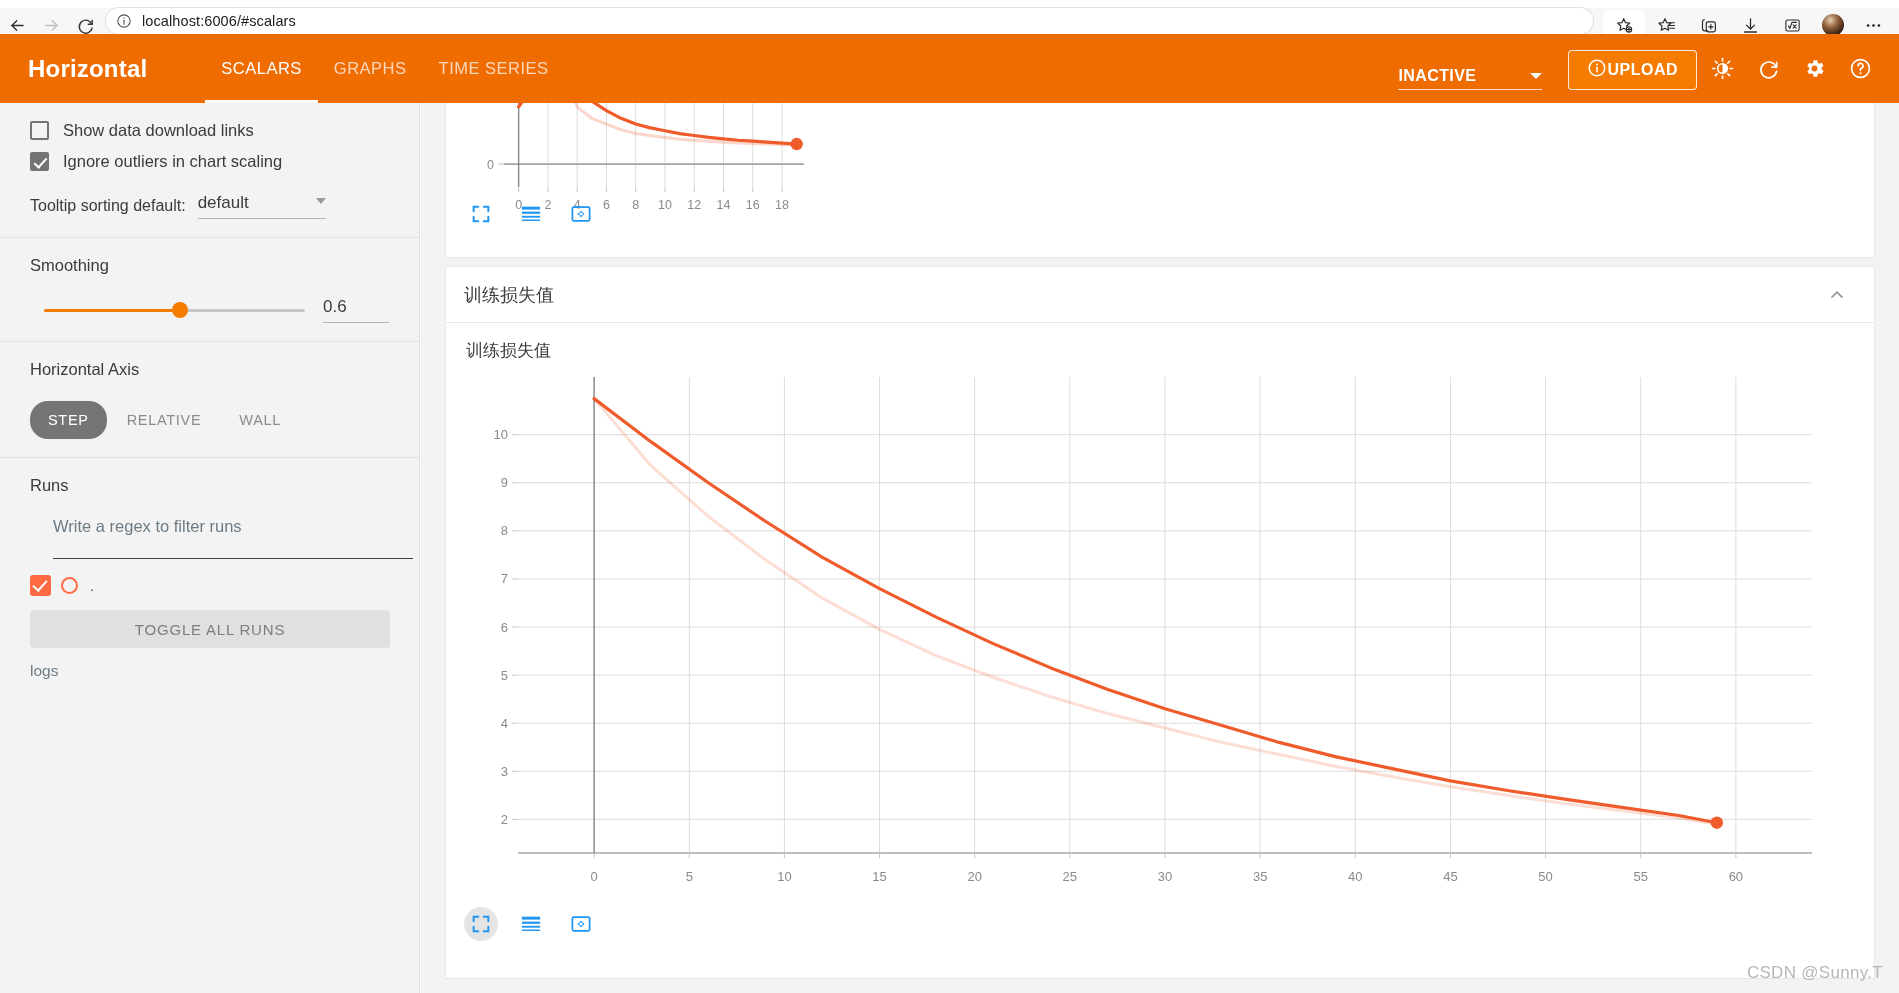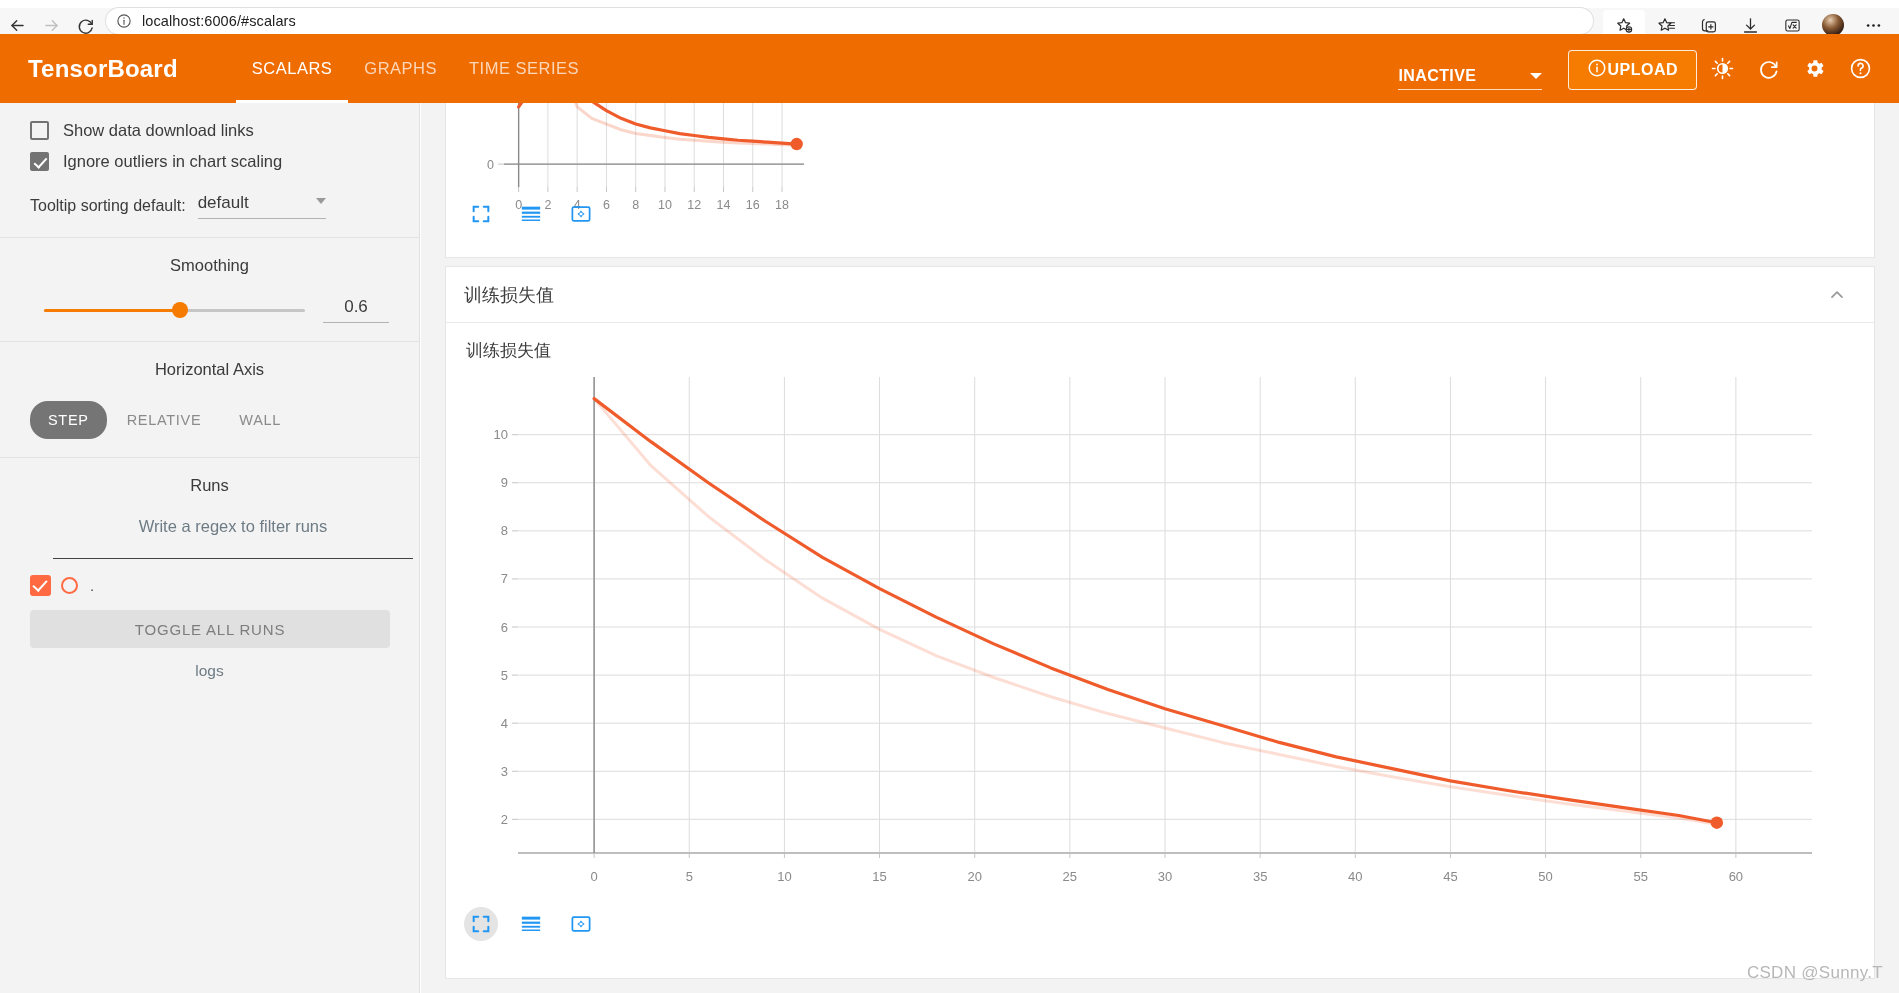--- a/index.html
+++ b/index.html
@@ -75,21 +75,21 @@
     color:#fff;font-size:16px;font-weight:bold;letter-spacing:.5px;
   }
   .hdr-icon{ width:42px;height:42px;display:flex;align-items:center;justify-content:center;color:#fff;margin-left:4px;}
 
   
   #sidebar{
     position:absolute; left:0; top:103px; width:420px; height:890px;
     background:#f3f3f3; border-right:1px solid #e0e0e0;
     font-size:16px; color:#3c3c3c;
   }
-  .side-sec{ padding:18px 30px 18px 30px;text-align:center; }
+  .side-sec{ padding:18px 30px 18px 30px; }
   .side-divider{ height:1px; background:#e2e2e2; margin:0; }
   .chk-row{ display:flex; align-items:center; margin-bottom:12px; }
   .chk-row:last-child{margin-bottom:0;}
   .mat-check{
     width:19px;height:19px;border:2px solid #737373;border-radius:2px;margin-right:14px;flex:none;
     background:transparent;
   }
   .mat-check.checked{ background:#737373; border-color:#737373; position:relative;}
   .mat-check.checked::after{
     content:""; position:absolute; left:5px; top:1px; width:5px;height:11px;
@@ -254,21 +254,21 @@
       <svg width="19" height="19" viewBox="0 0 24 24" fill="currentColor">
           <circle cx="5.2" cy="12" r="1.7"></circle>
           <circle cx="12" cy="12" r="1.7"></circle>
           <circle cx="18.8" cy="12" r="1.7"></circle>
         </svg>
     </div>
   </div>
 </div>
 
 <div id="tb-header">
-  <div id="tb-logo">TensorBoard</div>
+  <div id="tb-logo">Horizontal</div>
   <div id="tb-tabs">
     <div class="tb-tab active">SCALARS</div>
     <div class="tb-tab">GRAPHS</div>
     <div class="tb-tab">TIME SERIES</div>
   </div>
   <div id="tb-right">
     <div id="run-selector">
       <span id="run-selector-value">INACTIVE</span>
       <span class="caret-down"></span>
     </div>

